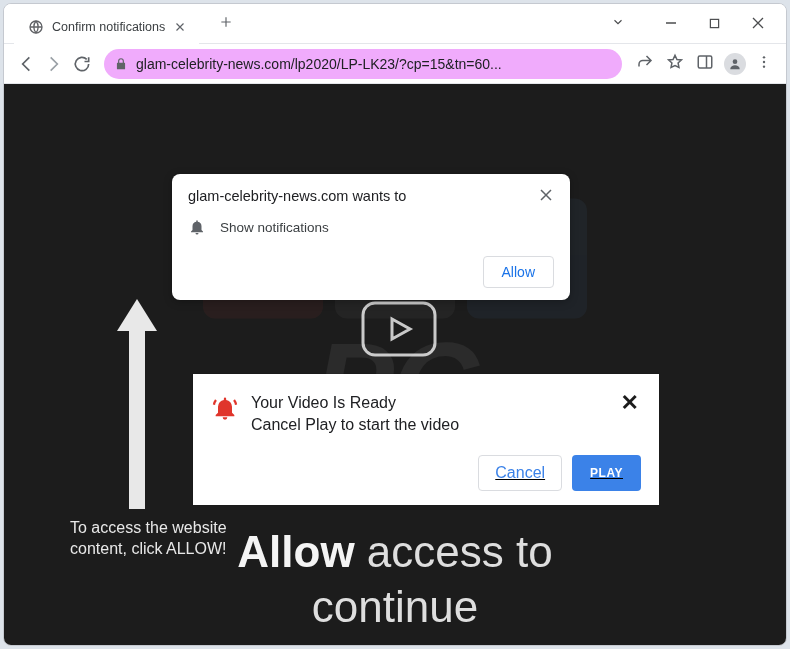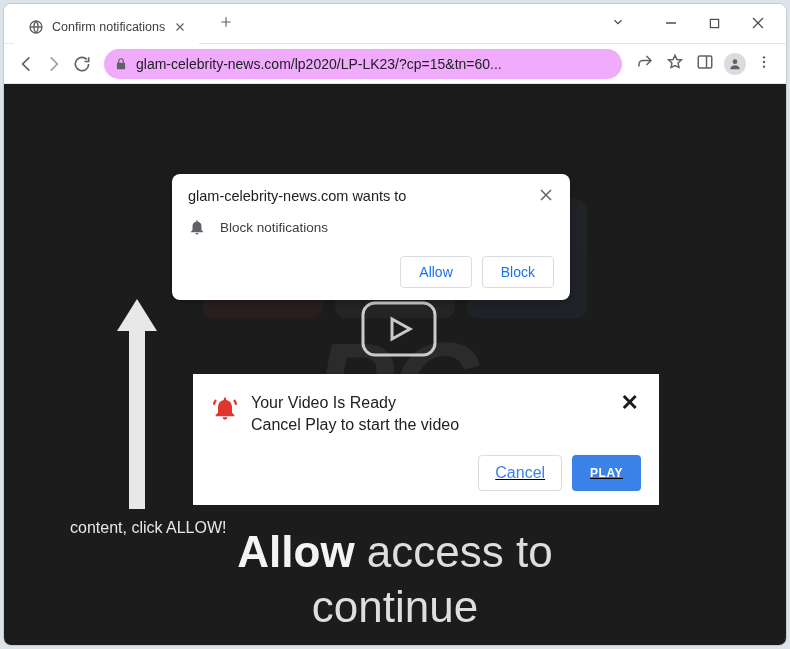--- a/index.html
+++ b/index.html
@@ -187,20 +187,21 @@
         </svg>
     </div>
 
     <div class="arrow">
       <svg viewBox="0 0 48 210">
         <path d="M24 0 L4 32 L16 32 L16 210 L32 210 L32 32 L44 32 Z" fill="#e8e8e8"></path>
       </svg>
     </div>
 
     <div class="bottom-left">
+      <div>To access the website</div>
       <div>content, click ALLOW!</div>
     </div>
 
     <div class="big-msg">
       <span class="bold">Allow</span><span> access to</span><br>
       <span>continue</span>
     </div>
 
     <div class="perm">
       <div class="perm-top">
@@ -208,25 +209,24 @@
         <span class="perm-close">
           <svg width="12" height="12" viewBox="0 0 12 12" stroke="currentColor" stroke-width="1.5">
               <path d="M1 1l10 10M11 1L1 11"></path>
             </svg>
         </span>
       </div>
       <div class="perm-row">
         <svg class="perm-bell" width="18" height="18" viewBox="0 0 24 24" fill="currentColor">
             <path d="M12 22a2 2 0 0 0 2-2h-4a2 2 0 0 0 2 2zm6-6V11a6 6 0 0 0-5-5.9V4a1 1 0 1 0-2 0v1.1A6 6 0 0 0 6 11v5l-2 2v1h16v-1l-2-2z"></path>
           </svg>
-        <span class="perm-label">Block notifications</span>
+        <span class="perm-label">Show notifications</span>
       </div>
       <div class="perm-actions">
         <button class="perm-btn">Allow</button>
-        <button class="perm-btn">Block</button>
       </div>
     </div>
 
     <div class="vpop">
       <div class="vpop-row">
         <svg class="vpop-icon" viewBox="0 0 24 24" fill="#e0352b">
             <path d="M12 22a2 2 0 0 0 2-2h-4a2 2 0 0 0 2 2zm6-6V11a6 6 0 0 0-5-5.9V4a1 1 0 1 0-2 0v1.1A6 6 0 0 0 6 11v5l-2 2v1h16v-1l-2-2z"></path>
             <path d="M3.5 4.5A9 9 0 0 0 1.6 9l1.9.4A7 7 0 0 1 5 5.7L3.5 4.5zM20.5 4.5L19 5.7a7 7 0 0 1 1.5 3.7l1.9-.4a9 9 0 0 0-1.9-4.5z"></path>
           </svg>
         <div class="vpop-text">

